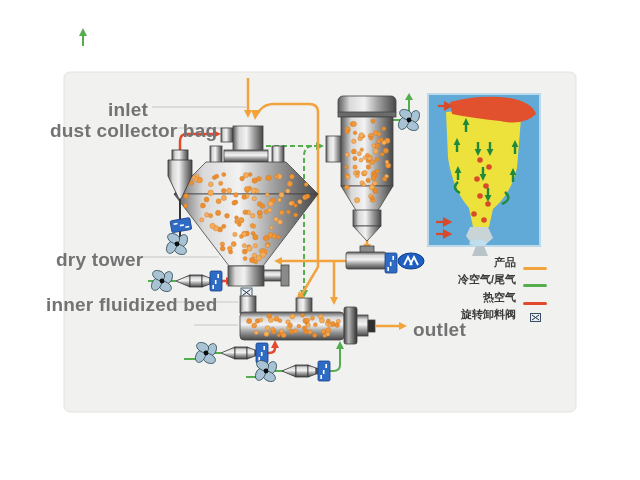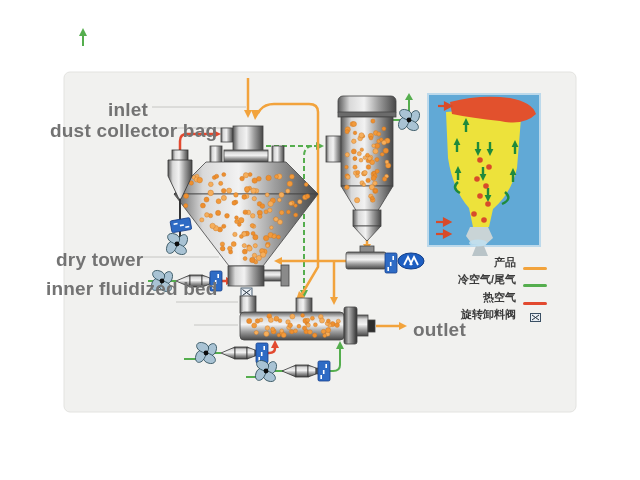--- a/index.html
+++ b/index.html
@@ -484,21 +484,21 @@
           <polygon points="444,230.8 444,237.2 450,234"></polygon>
       <line x1="438" y1="106" x2="445" y2="106"></line>
           <polygon points="445,102.8 445,109.2 451,106"></polygon>
     </g>
   </g>
 </svg>
 
 <div class="eng-label right-align" style="left:60px;top:99px;width:88px;">inlet</div>
 <div class="eng-label right-align" style="left:50px;top:120px;width:120px;">dust collector bag</div>
 <div class="eng-label right-align" style="left:56px;top:249px;width:80px;">dry tower</div>
-<div class="eng-label right-align" style="left:46px;top:278px;width:126px;">inner fluidized bed</div>
+<div class="eng-label right-align" style="left:46px;top:294px;width:126px;">inner fluidized bed</div>
 <div class="eng-label" style="left:413px;top:319px;">outlet</div>
 
 <div id="legend">
   <div class="legend-row">
     <span class="legend-label">产品</span>
     <span class="legend-icon">
           <span class="cbar" style="background:#F2A33C"></span>
         </span>
   </div>
   <div class="legend-row">

